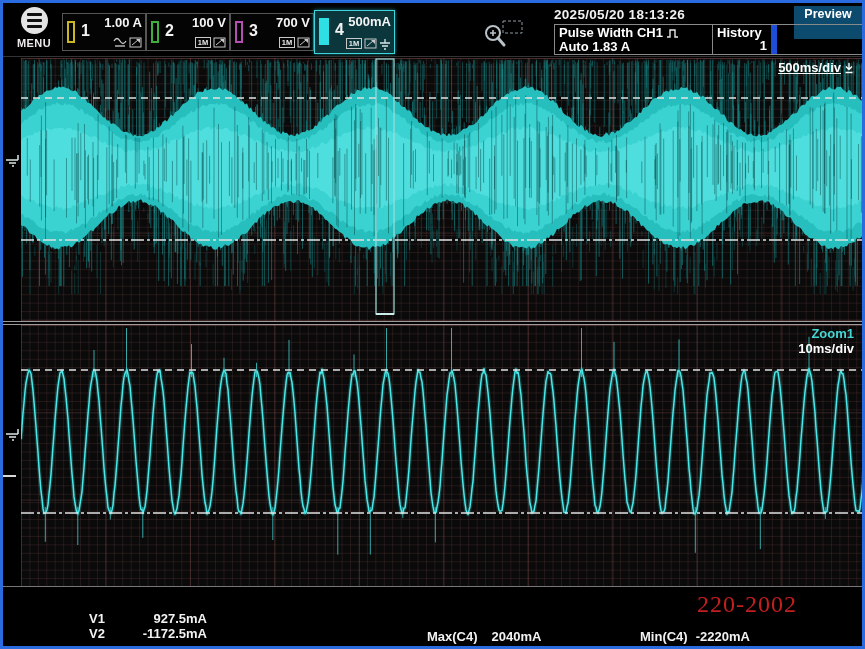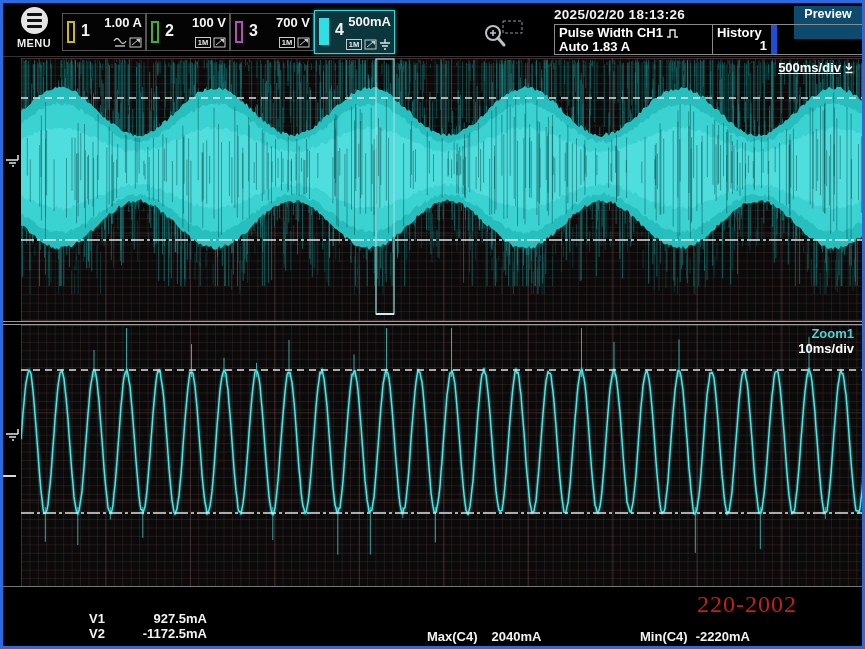--- a/index.html
+++ b/index.html
@@ -20,21 +20,21 @@
   .ch-strip{left:59px;top:10px;height:44px;display:flex;align-items:flex-start;}
   .ch-box{position:relative;width:84px;height:38px;border:1px solid #565656;background:#040404;}
   .ch-box.sel{width:81px;height:44px;margin-top:-3px;background:#0a363c;
               border:1px solid #3ed6dc;box-shadow:0 0 4px rgba(40,200,210,.6);}
   .ch-colorbar{position:absolute;left:4px;top:7px;width:8px;height:22px;border:2px solid #888;background:transparent;}
   .ch-box.sel .ch-colorbar{border:none;width:10px;height:27px;top:7px;background:#2ee0e4;}
   .ch-num{position:absolute;left:18px;top:8px;font-size:16px;font-weight:bold;color:#f2f2f2;}
   .ch-box.sel .ch-num{left:20px;top:10px;}
   .ch-val{position:absolute;right:3px;top:1px;font-size:13px;font-weight:bold;color:#f5f5f5;white-space:nowrap;}
   .ch-box.sel .ch-val{top:3px;}
-  .ch-icons{position:absolute;right:3px;bottom:2px;display:flex;gap:2px;align-items:center;}
+  .ch-icons{position:absolute;right:3px;bottom:2px;display:flex;gap:2px;align-items:flex-start;}
   .icon-imp{width:16px;height:11px;border:1px solid #c8c8c8;font-size:7.5px;font-weight:bold;
             color:#e8e8e8;text-align:center;line-height:9px;}
 
   .zoomtool-btn{left:479px;top:16px;width:46px;height:34px;cursor:pointer;}
 
   .datetime{left:551px;top:4px;width:200px;font-size:13.5px;font-weight:bold;color:#f2f2f2;letter-spacing:.3px;}
   .preview-btn{left:791px;top:3px;width:68px;height:33px;background:#0c4a6e;color:#fff;
                font-size:12.5px;font-weight:bold;text-align:center;line-height:17px;cursor:pointer;}
 
   .trig-grid{left:551px;top:21px;width:311px;height:31px;border:1px solid #8a8a8a;display:flex;}
@@ -155,21 +155,21 @@
 
   <div class="abs zoomtool-btn">
     <svg width="46" height="34">
       <rect x="21" y="2" width="19" height="12" stroke="#8d9aa2" fill="none" stroke-dasharray="3 2"></rect>
       <circle cx="11" cy="14" r="7" stroke="#b8c2c8" stroke-width="2" fill="none"></circle>
       <path d="M11,11 V17 M8,14 H14" stroke="#b8c2c8" stroke-width="1.6"></path>
       <line x1="16" y1="19" x2="22" y2="26" stroke="#b8c2c8" stroke-width="3" stroke-linecap="round"></line>
     </svg>
   </div>
 
-  <div class="abs datetime">2025/02/20 18:13:26</div>
+  <div class="abs datetime">2025/05/20 18:13:26</div>
   <div class="abs preview-btn">Preview</div>
 
   <div class="abs trig-grid">
     <div class="trig-col trig-col1">
       <div class="trig-line1">
         <span>Pulse Width CH1</span>
         <svg width="14" height="11">
           <path d="M1,9 H4 V2 H9 V9 H12" stroke="#e8e8e8" stroke-width="1.4" fill="none"></path>
         </svg>
       </div>

